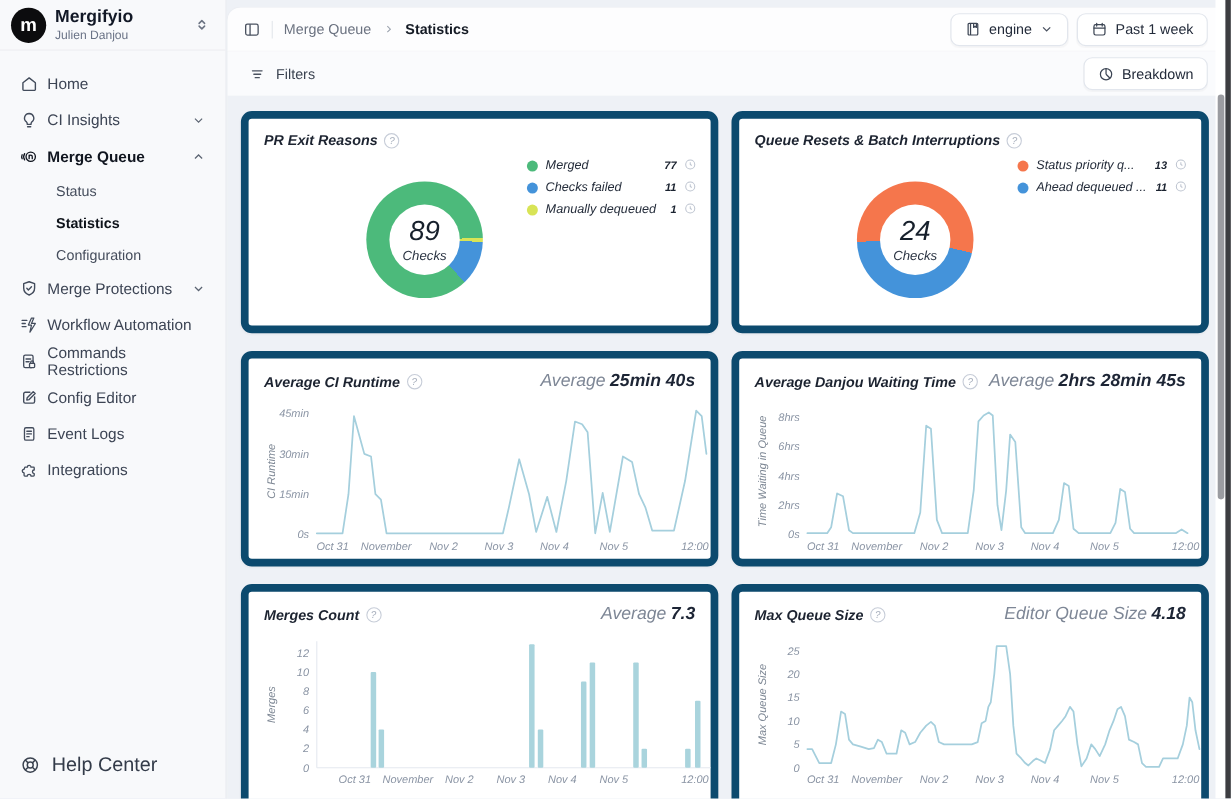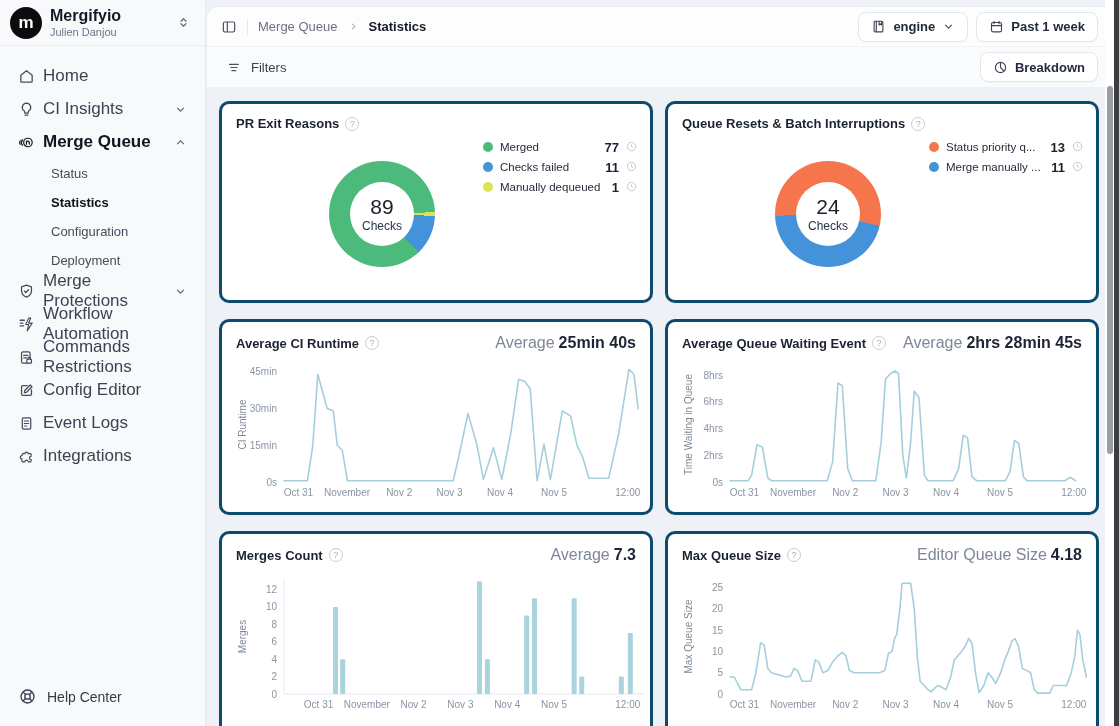--- a/index.html
+++ b/index.html
@@ -17,73 +17,73 @@
     background:#f8f9fb; border-right:1px solid #e7eaef; display:flex; flex-direction:column; z-index:5; }
   .account { height:46px; display:flex; align-items:center; gap:8px; padding:0 10px; border-bottom:1px solid #ededf1; }
   .avatar { width:32px; height:32px; border-radius:50%; background:#0c0c0e; color:#fff;
     display:flex; align-items:center; justify-content:center; font-weight:700; font-size:17px; flex:0 0 auto; }
   .account-names { flex:1; line-height:1.25; min-width:0; }
   .org { font-size:16px; font-weight:700; color:#121826; }
   .user { font-size:11px; color:#6a7386; }
   .updown { color:#6b7382; margin-right:4px; }
   .nav { padding:14px 10px 0; flex:1; }
   .nav-item { display:flex; align-items:center; gap:8px; height:32px; margin-bottom:1px;
-    padding:0 8px; border-radius:8px; color:#3c4454; font-size:17px; cursor:pointer; }
+    padding:0 8px; border-radius:8px; color:#3c4454; font-size:14px; cursor:pointer; }
   .nav-item .nicon { width:17px; height:17px; color:#434c5c; flex:0 0 auto; }
   .nav-item .chev { margin-left:auto; color:#5b6472; }
   .nav-item.bold, .nav-item.bold .nicon { font-weight:700; color:#10151f; }
   .sub-item { display:flex; align-items:center; height:28px; margin-bottom:1px;
     padding-left:41px; font-size:13px; color:#454d5c; border-radius:8px; cursor:pointer; }
   .sub-item.active { font-weight:700; color:#0d1219; }
-  .help { display:flex; align-items:center; gap:10px; padding:0 0 20px 18px; font-size:14px; color:#333b49; cursor:pointer; }
+  .help { display:flex; align-items:center; gap:10px; padding:0 0 20px 18px; font-size:18px; color:#333b49; cursor:pointer; }
   .help .nicon { width:19px; height:19px; color:#3a424f; }
 
   
   .main { position:absolute; left:206px; top:6px; width:904px; height:720px;
     background:#fbfcfd; border-top-left-radius:12px; border-top:1px solid #eceef3; border-left:1px solid #eceef3; z-index:1; }
   .topbar { height:40px; display:flex; align-items:center; gap:10px; padding:0 12px 0 14px;
     background:#fdfdfe; border-top-left-radius:12px; border-bottom:1px solid #f1f2f6; }
   .crumb-divider { width:1px; height:16px; background:#e3e6ec; }
   .crumb-parent { font-size:13px; color:#6b7280; }
   .crumb-chev { color:#9ca3af; }
   .crumb-current { font-size:13px; font-weight:700; color:#141a24; }
   .topbar-right { margin-left:auto; display:flex; gap:8px; }
   .btn { display:inline-flex; align-items:center; gap:7px; height:30px; padding:0 12px;
-    background:#fff; border:1px solid #e2e6ed; border-radius:8px; font-size:13px; font-weight:700; color:#232b3a;
+    background:#fff; border:1px solid #e2e6ed; border-radius:8px; font-size:13px; font-weight:400; color:#232b3a;
     box-shadow:0 1px 1px rgba(16,24,40,.03); cursor:pointer; }
   .btn .bicon { color:#3c4554; }
   .toolbar { height:40px; display:flex; align-items:center; padding:0 12px; background:#fafbfd; }
   .ghost-btn { display:inline-flex; align-items:center; gap:9px; height:30px; padding:0 8px;
     background:transparent; border:none; font-size:13px; font-weight:500; color:#3a4250; cursor:pointer; }
   .toolbar .right { margin-left:auto; }
 
   
   .content { height:640px; background:#eef1f6; padding:14px 12px 0; overflow:hidden;
     display:grid; grid-template-columns:434px 434px; grid-template-rows:202px 196px 230px; gap:16px 12px; }
-  .card { position:relative; background:#fff; border:3px solid #0c4a6e; border-radius:10px;
-    padding:12px 14px; box-shadow:0 1px 2px rgba(16,24,40,.03); overflow:hidden; }
+  .card { position:relative; background:#fff; border:7px solid #0c4a6e; border-radius:10px;
+    padding:12px 14px; box-shadow:0 1px 2px rgba(16,24,40,.03); overflow:hidden;font-style:italic; }
   .card-head { display:flex; align-items:center; gap:6px; }
   .card-title { font-size:13px; font-weight:600; color:#1c2330; }
   .q-icon { width:14px; height:14px; border:1.2px solid #c7cdd8; border-radius:50%; color:#a8b0bd;
     font-size:9px; display:flex; align-items:center; justify-content:center; flex:0 0 auto; }
   .q-icon::before { content:"?"; }
   .avg { margin-left:auto; font-size:16px; color:#7e8796; white-space:nowrap; }
   .avg b { color:#1d2535; font-weight:700; margin-left:4px; }
 
   
   .donut { position:absolute; left:107px; top:57px; width:106px; height:106px; border-radius:50%; }
   .hole { position:absolute; left:50%; top:50%; width:64px; height:64px; margin:-32px 0 0 -32px;
     border-radius:50%; background:#fff; display:flex; flex-direction:column; align-items:center; justify-content:center; }
-  .donut-value { font-size:21px; font-weight:500; color:#17202c; line-height:1.1; }
+  .donut-value { font-size:25px; font-weight:500; color:#17202c; line-height:1.1; }
   .donut-label { font-size:12px; color:#2a3342; }
   .legend { position:absolute; right:13px; top:33px; width:154px; }
   .legend-row { display:flex; align-items:center; gap:7px; height:20px; }
   .legend-dot { width:10px; height:10px; border-radius:50%; flex:0 0 auto; }
   .legend-name { font-size:11.5px; color:#252d3b; flex:1; min-width:0; white-space:nowrap; overflow:hidden; }
-  .legend-value { font-size:13px; font-weight:700; color:#1b2330; }
+  .legend-value { font-size:10px; font-weight:700; color:#1b2330; }
   .legend-clock { color:#bcc3cf; flex:0 0 auto; }
 
   .chart-box { margin-top:9px; }
 
   
   .scroll-track { position:absolute; right:5px; top:0; width:9px; height:726px; background:#ffffff; z-index:40; }
   .scroll-thumb { position:absolute; right:6px; top:86px; width:6px; height:368px; background:#9b9ca1; border-radius:3px; z-index:42; cursor:pointer; }
   .window-edge { position:absolute; right:0; top:0; width:5px; height:726px; background:#3c3d41; z-index:41; }
 </style>
 </head>
@@ -139,23 +139,20 @@
         </span>
     </div>
     <div class="sub-item">
         <span>Status</span>
       </div>
     <div class="sub-item active">
         <span>Statistics</span>
       </div>
     <div class="sub-item">
         <span>Configuration</span>
-      </div>
-    <div class="sub-item">
-        <span>Deployment</span>
       </div>
     <div class="nav-item">
       <svg class="ic nicon" viewBox="0 0 24 24" fill="none" stroke="currentColor" stroke-width="1.8" stroke-linecap="round" stroke-linejoin="round">
           <path d="M12 3l7 2.5V11c0 4.5-3 7.5-7 9-4-1.5-7-4.5-7-9V5.5z"></path>
           <path d="M9 11.5l2 2 4-4"></path>
         </svg>
       <span>Merge Protections</span>
       <span class="chev">
           <svg class="ic" width="13" height="13" viewBox="0 0 24 24" fill="none" stroke="currentColor" stroke-width="2">
             <path d="M6 9l6 6 6-6"></path>
@@ -336,21 +333,21 @@
             <span class="legend-dot" style="background: rgb(245, 118, 76);"></span>
             <span class="legend-name">Status priority q...</span>
             <span class="legend-value">13</span>
             <span class="legend-clock"><svg width="11" height="11" viewBox="0 0 24 24" fill="none" stroke="currentColor" stroke-width="2">
                 <circle cx="12" cy="12" r="9"></circle>
                 <path d="M12 7.5V12l3 2"></path>
               </svg></span>
           </div>
           <div class="legend-row">
             <span class="legend-dot" style="background: rgb(68, 147, 218);"></span>
-            <span class="legend-name">Merge manually ...</span>
+            <span class="legend-name">Ahead dequeued ...</span>
             <span class="legend-value">11</span>
             <span class="legend-clock"><svg width="11" height="11" viewBox="0 0 24 24" fill="none" stroke="currentColor" stroke-width="2">
                 <circle cx="12" cy="12" r="9"></circle>
                 <path d="M12 7.5V12l3 2"></path>
               </svg></span>
           </div>
         </div>
     </section>
 
     <section class="card">
@@ -371,21 +368,21 @@
             <text x="213.6" y="135" text-anchor="middle" fill="#8a94a4" font-size="10" font-family="Liberation Sans, sans-serif">Nov 3</text>
             <text x="264" y="135" text-anchor="middle" fill="#8a94a4" font-size="10" font-family="Liberation Sans, sans-serif">Nov 4</text>
             <text x="318" y="135" text-anchor="middle" fill="#8a94a4" font-size="10" font-family="Liberation Sans, sans-serif">Nov 5</text>
             <text x="391.8" y="135" text-anchor="middle" fill="#8a94a4" font-size="10" font-family="Liberation Sans, sans-serif">12:00</text>
             <polyline points="48.0,119.8 71.4,119.8 76.8,84.3 81.8,13.3 85.8,28.0 91.2,47.6 97.3,50.0 101.3,84.3 106.3,89.2 111.4,119.8 217.2,119.8 222.6,96.5 232.0,52.5 241.0,84.3 247.4,118.6 257.5,86.7 265.8,118.6 274.8,72.1 282.7,18.2 289.2,20.7 294.2,28.0 301.1,119.8 307.9,83.1 314.4,118.6 326.3,50.0 334.6,54.9 341.0,84.3 346.8,96.5 352.9,117.3 372.7,117.3 382.8,72.1 392.9,8.4 397.9,13.3 402.2,47.6" fill="none" stroke="#a5cfdd" stroke-width="1.6" stroke-linejoin="round" stroke-linecap="round"></polyline>
           </svg></div>
     </section>
 
     <section class="card">
       <div class="card-head">
-        <span class="card-title">Average Queue Waiting Event</span>
+        <span class="card-title">Average Danjou Waiting Time</span>
         <span class="q-icon"></span>
         <span class="avg"><span>Average</span><b>2hrs 28min 45s</b></span>
       </div>
       <div class="chart-box"><svg width="410" height="140" viewBox="0 0 410 140">
             <text x="10" y="63.5" text-anchor="middle" fill="#7d8794" font-size="10" transform="rotate(-90 10 63.5)" font-family="Liberation Sans, sans-serif">Time Waiting in Queue</text>
             <text x="41" y="124.5" text-anchor="end" fill="#8a94a4" font-size="10" font-family="Liberation Sans, sans-serif">0s</text>
             <text x="41" y="97.75581395348837" text-anchor="end" fill="#8a94a4" font-size="10" font-family="Liberation Sans, sans-serif">2hrs</text>
             <text x="41" y="71.01162790697674" text-anchor="end" fill="#8a94a4" font-size="10" font-family="Liberation Sans, sans-serif">4hrs</text>
             <text x="41" y="44.26744186046511" text-anchor="end" fill="#8a94a4" font-size="10" font-family="Liberation Sans, sans-serif">6hrs</text>
             <text x="41" y="17.52325581395349" text-anchor="end" fill="#8a94a4" font-size="10" font-family="Liberation Sans, sans-serif">8hrs</text>

